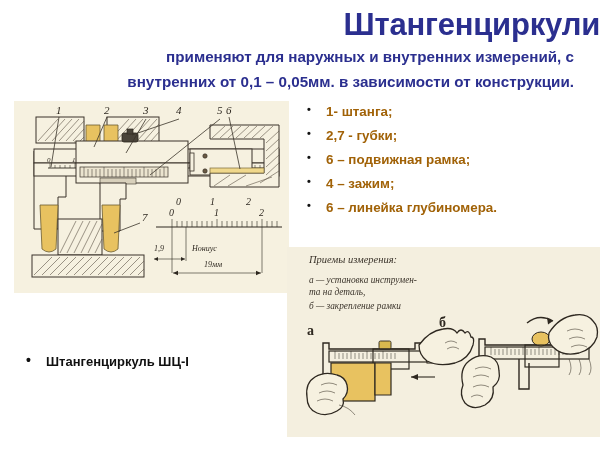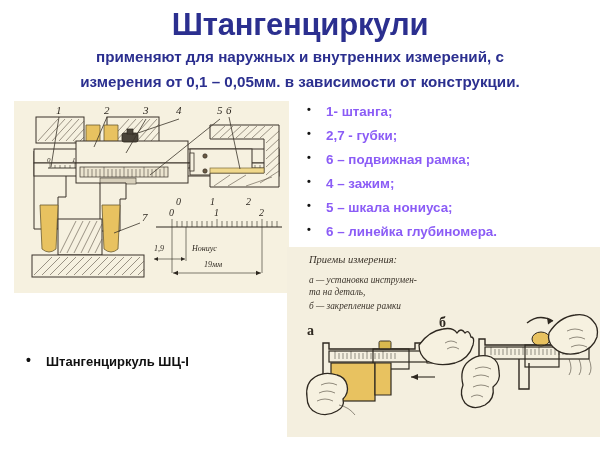--- a/index.html
+++ b/index.html
@@ -14,21 +14,21 @@
     overflow: hidden;
     position: relative;
   }
 
   
   .slide-header {
     position: absolute;
     left: 0;
     top: 0;
     width: 600px;
-    text-align: center;
+    text-align: right;
   }
   .slide-title {
     margin: 0;
     padding: 9px 0 0 0;
     font-size: 31px;
     font-weight: bold;
     color: #2b2f8f;
     letter-spacing: -0.2px;
     line-height: 1.02;
   }
@@ -72,21 +72,21 @@
     width: 290px;
     margin: 0;
     padding: 0;
     list-style: none;
   }
   .parts-list li {
     position: relative;
     padding-left: 26px;
     font-size: 13.4px;
     font-weight: bold;
-    color: #8b5cf6;
+    color: #a16207;
     line-height: 1.0;
     margin-bottom: 10.5px;
     white-space: nowrap;
   }
   .parts-list li::before {
     content: "\2022";
     position: absolute;
     left: 7px;
     top: -1px;
     font-size: 11px;
@@ -156,21 +156,21 @@
     fill: #2e2820;
   }
   .hand { fill: #f6f1e0; stroke: #2e2820; stroke-width: 1.3; }
 </style>
 </head>
 <body>
 
 <div class="slide-header">
   <h1 class="slide-title">Штангенциркули</h1>
   <div class="slide-subtitle">применяют для наружных и внутренних измерений, с</div>
-  <div class="slide-subtitle">измерения от 0,1 – 0,05мм. в зависимости от конструкции.</div>
+  <div class="slide-subtitle">внутренних от 0,1 – 0,05мм. в зависимости от конструкции.</div>
 </div>
 
 <div class="panel panel-figure-main">
   <svg width="275" height="192" viewBox="0 0 275 192" xmlns="http://www.w3.org/2000/svg">
     <rect x="0" y="0" width="275" height="192" fill="#f6f1e0"></rect>
 
     <g>
       <rect x="22" y="16" width="48" height="26" class="steel"></rect>
       <rect x="93" y="16" width="52" height="26" class="steel"></rect>
       <g stroke="#5c5244" stroke-width="0.6">
@@ -442,21 +442,20 @@
       <text class="vnum" x="232" y="104">2</text>
     </g>
   </svg>
 </div>
 
 <ul class="parts-list">
   <li>1- штанга;</li>
   <li>2,7 - губки;</li>
   <li>6 – подвижная рамка;</li>
   <li>4 – зажим;</li>
-  <li>5 – шкала нониуса;</li>
   <li>6 – линейка глубиномера.</li>
 </ul>
 
 <div class="bottom-bullet">Штангенциркуль ШЦ-I</div>
 
 <div class="panel panel-figure-hands">
   <svg width="313" height="190" viewBox="0 0 313 190" xmlns="http://www.w3.org/2000/svg">
     <rect x="0" y="0" width="313" height="190" fill="#f4efdf"></rect>
 
     <g>

